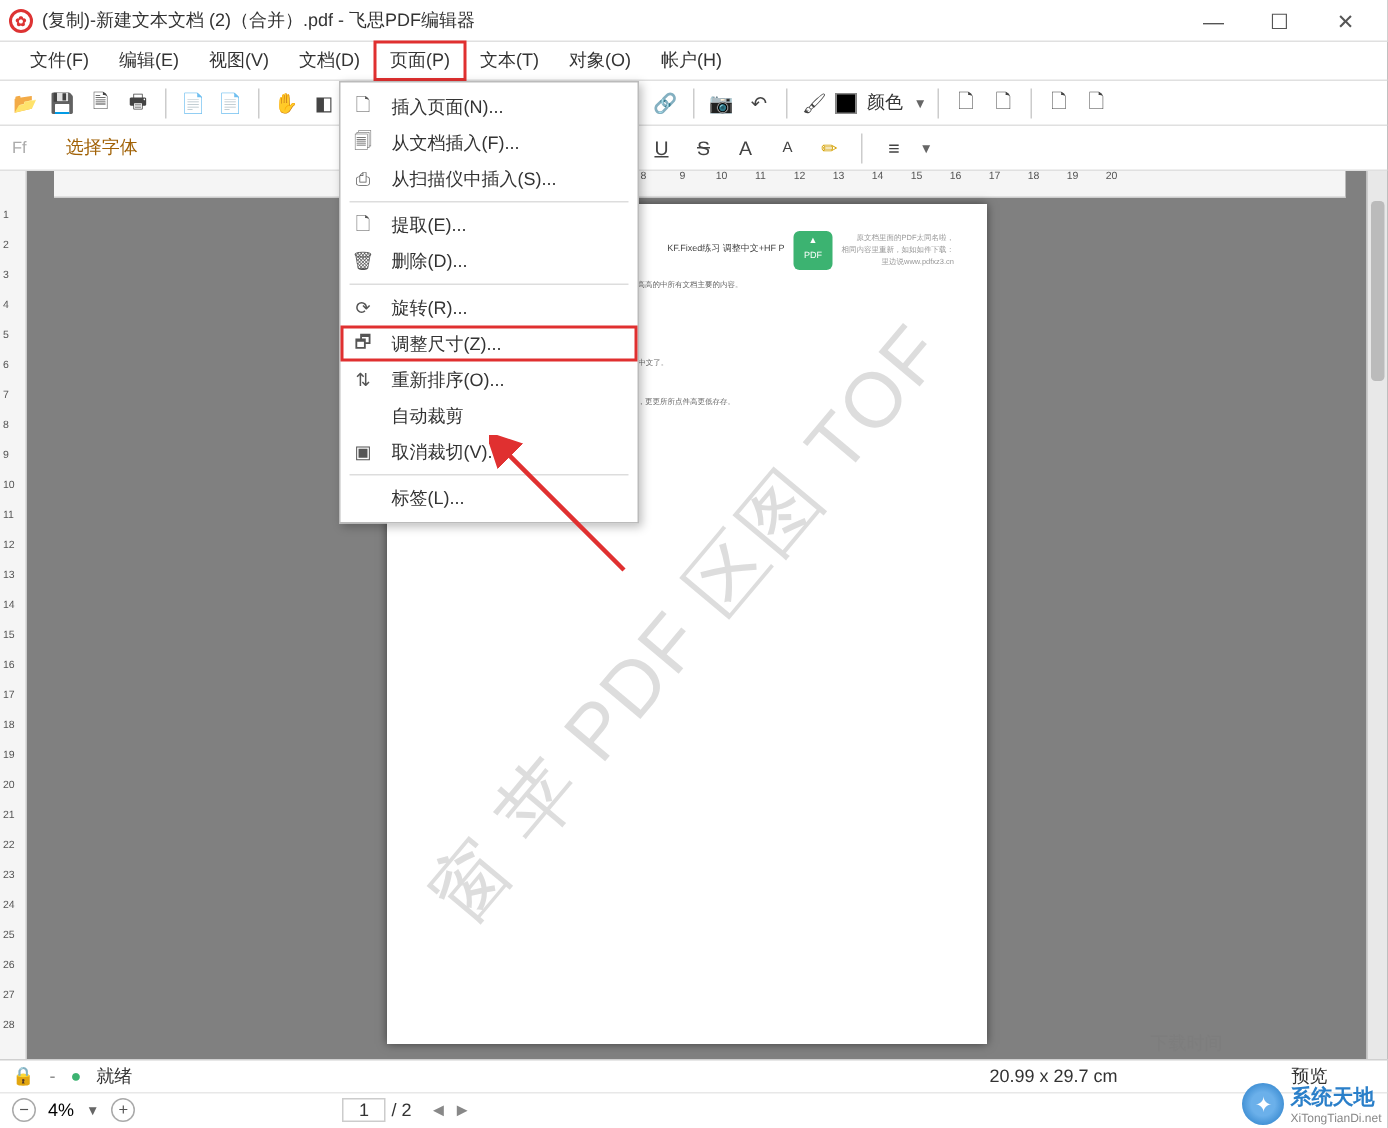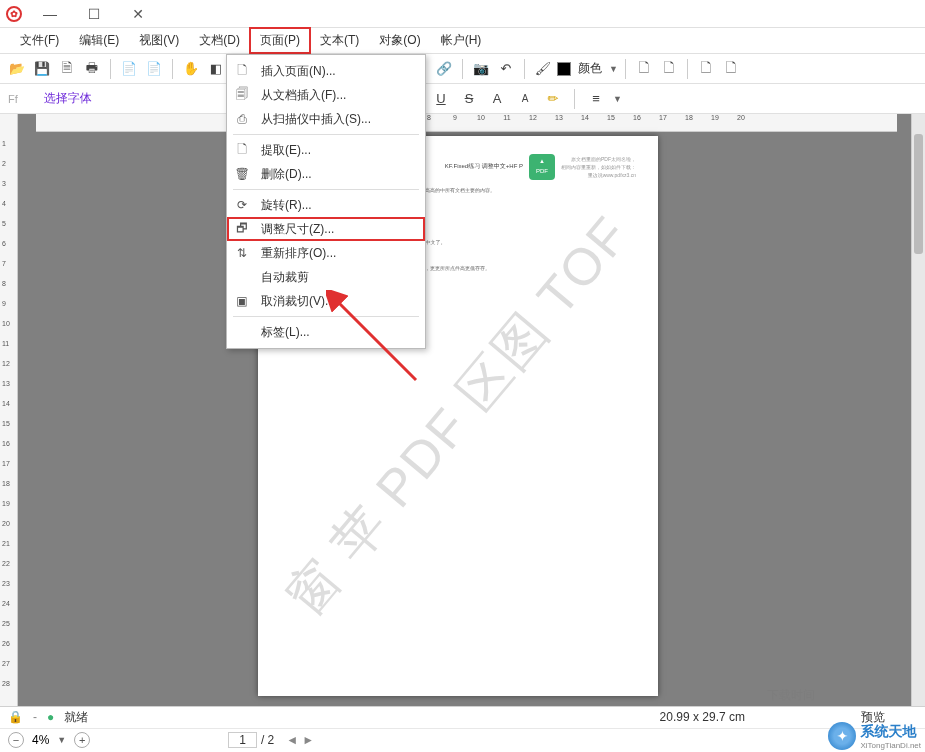--- a/index.html
+++ b/index.html
@@ -85,21 +85,21 @@
     flex: 0 0 auto;
     height: 30px;
     display: flex;
     align-items: center;
     padding: 0 8px;
     gap: 6px;
     border-bottom: 1px solid #e0e0e0;
     width: 100%;
     position: relative;
   }
-  .font-label { color: #6d28d9; font-size: 12px; margin-left: 20px; }
+  .font-label { color: #a16207; font-size: 12px; margin-left: 20px; }
 
   
   .dropdown {
     position: absolute;
     left: 226px;
     top: 54px;
     width: 200px;
     background: #fff;
     border: 1px solid #bbb;
     box-shadow: 2px 2px 6px rgba(0,0,0,0.25);
@@ -309,20 +309,21 @@
     bottom: 48px;
     font-size: 12px;
     color: rgba(120,120,120,0.3);
   }
 </style>
 </head>
 <body>
 
 <div class="titlebar">
   <div class="app-icon">✿</div>
+  <div class="title-text">(复制)-新建文本文档 (2)（合并）.pdf - 飞思PDF编辑器</div>
   <div class="win-controls">
     <div class="win-btn">—</div>
     <div class="win-btn">☐</div>
     <div class="win-btn close">✕</div>
   </div>
 </div>
 
 <div class="menubar">
   <div class="menu-item">文件(F)</div>
   <div class="menu-item">编辑(E)</div>

